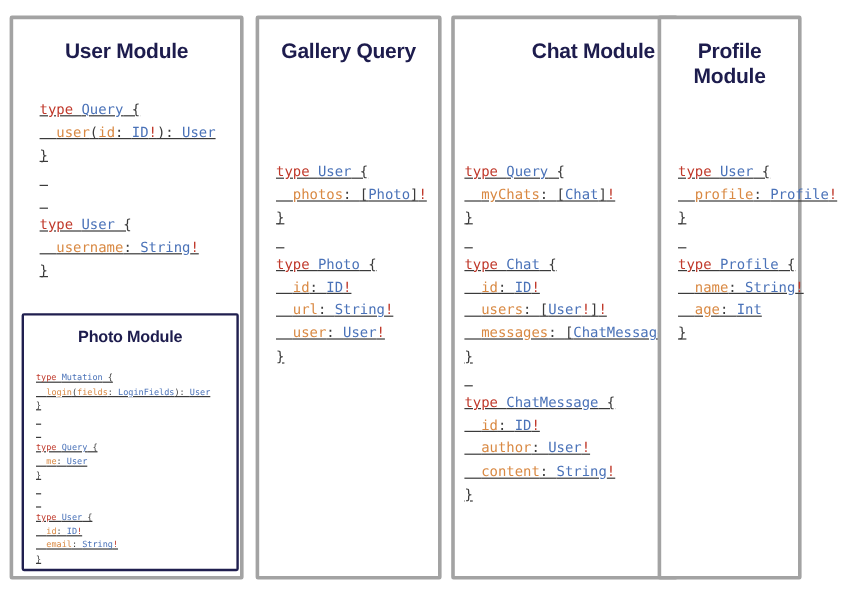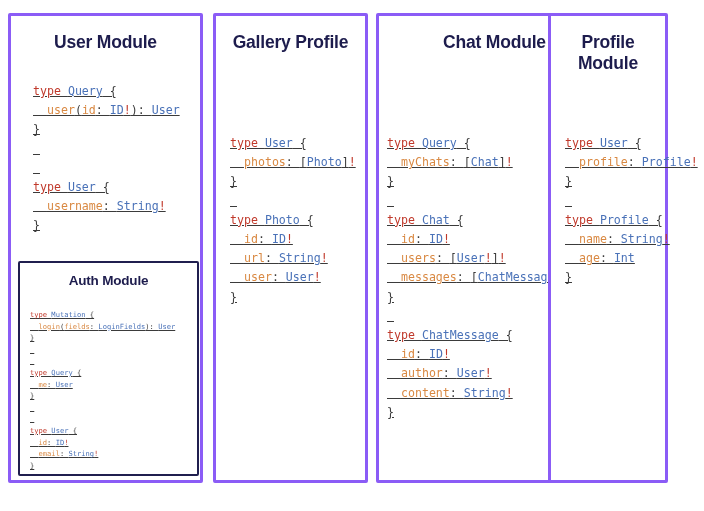--- a/index.html
+++ b/index.html
@@ -19,21 +19,21 @@
     position: absolute;
     left: 0; top: 0;
     width: 704px;
     height: 511px;
   }
 
   .panel {
     position: absolute;
     box-sizing: border-box;
     background: #ffffff;
-    border: 3px solid #8b5cf6;
+    border: 3px solid #a3a3a3;
     border-radius: 2px;
   }
 
   .panel-title {
     text-align: center;
     font-family: "Liberation Sans", sans-serif;
     font-weight: bold;
     color: #1d1c4d;
     letter-spacing: -0.2px;
   }
@@ -87,27 +87,27 @@
 </head>
 <body>
 
 <div id="board">
 
   <div class="panel" id="panel-user">
     <div class="panel-title p-title-lg">User Module</div>
     <div class="code code-lg code-block" id="code-user"><div><span class="kw">type </span><span class="tn">Query</span><span class="pun"> {</span></div><div><span class="pun">  </span><span class="fld">user</span><span class="pun">(</span><span class="fld">id</span><span class="pun">: </span><span class="tn">ID</span><span class="bang">!</span><span class="pun">): </span><span class="tn">User</span></div><div><span class="pun">}</span></div><div>&nbsp;</div><div>&nbsp;</div><div><span class="kw">type </span><span class="tn">User</span><span class="pun"> {</span></div><div><span class="pun">  </span><span class="fld">username</span><span class="pun">: </span><span class="tn">String</span><span class="bang">!</span></div><div><span class="pun">}</span></div></div>
 
     <div id="card-auth">
-      <div class="panel-title p-title-sm">Auth Module</div>
+      <div class="panel-title p-title-sm">Photo Module</div>
       <div class="code code-sm code-block" id="code-auth"><div><span class="kw">type </span><span class="tn">Mutation</span><span class="pun"> {</span></div><div><span class="pun">  </span><span class="fld">login</span><span class="pun">(</span><span class="fld">fields</span><span class="pun">: </span><span class="tn">LoginFields</span><span class="pun">): </span><span class="tn">User</span></div><div><span class="pun">}</span></div><div>&nbsp;</div><div>&nbsp;</div><div><span class="kw">type </span><span class="tn">Query</span><span class="pun"> {</span></div><div><span class="pun">  </span><span class="fld">me</span><span class="pun">: </span><span class="tn">User</span></div><div><span class="pun">}</span></div><div>&nbsp;</div><div>&nbsp;</div><div><span class="kw">type </span><span class="tn">User</span><span class="pun"> {</span></div><div><span class="pun">  </span><span class="fld">id</span><span class="pun">: </span><span class="tn">ID</span><span class="bang">!</span></div><div><span class="pun">  </span><span class="fld">email</span><span class="pun">: </span><span class="tn">String</span><span class="bang">!</span></div><div><span class="pun">}</span></div></div>
     </div>
   </div>
 
   <div class="panel" id="panel-gallery">
-    <div class="panel-title p-title-lg">Gallery Profile</div>
+    <div class="panel-title p-title-lg">Gallery Query</div>
     <div class="code code-lg code-block" id="code-gallery"><div><span class="kw">type </span><span class="tn">User</span><span class="pun"> {</span></div><div><span class="pun">  </span><span class="fld">photos</span><span class="pun">: </span><span class="pun">[</span><span class="tn">Photo</span><span class="pun">]</span><span class="bang">!</span></div><div><span class="pun">}</span></div><div>&nbsp;</div><div><span class="kw">type </span><span class="tn">Photo</span><span class="pun"> {</span></div><div><span class="pun">  </span><span class="fld">id</span><span class="pun">: </span><span class="tn">ID</span><span class="bang">!</span></div><div><span class="pun">  </span><span class="fld">url</span><span class="pun">: </span><span class="tn">String</span><span class="bang">!</span></div><div><span class="pun">  </span><span class="fld">user</span><span class="pun">: </span><span class="tn">User</span><span class="bang">!</span></div><div><span class="pun">}</span></div></div>
   </div>
 
   <div class="panel" id="panel-chat">
     <div class="panel-title p-title-lg">Chat Module</div>
     <div class="code code-lg code-block" id="code-chat"><div><span class="kw">type </span><span class="tn">Query</span><span class="pun"> {</span></div><div><span class="pun">  </span><span class="fld">myChats</span><span class="pun">: </span><span class="pun">[</span><span class="tn">Chat</span><span class="pun">]</span><span class="bang">!</span></div><div><span class="pun">}</span></div><div>&nbsp;</div><div><span class="kw">type </span><span class="tn">Chat</span><span class="pun"> {</span></div><div><span class="pun">  </span><span class="fld">id</span><span class="pun">: </span><span class="tn">ID</span><span class="bang">!</span></div><div><span class="pun">  </span><span class="fld">users</span><span class="pun">: </span><span class="pun">[</span><span class="tn">User</span><span class="bang">!</span><span class="pun">]</span><span class="bang">!</span></div><div><span class="pun">  </span><span class="fld">messages</span><span class="pun">: </span><span class="pun">[</span><span class="tn">ChatMessage</span><span class="pun">]</span><span class="bang">!</span></div><div><span class="pun">}</span></div><div>&nbsp;</div><div><span class="kw">type </span><span class="tn">ChatMessage</span><span class="pun"> {</span></div><div><span class="pun">  </span><span class="fld">id</span><span class="pun">: </span><span class="tn">ID</span><span class="bang">!</span></div><div><span class="pun">  </span><span class="fld">author</span><span class="pun">: </span><span class="tn">User</span><span class="bang">!</span></div><div><span class="pun">  </span><span class="fld">content</span><span class="pun">: </span><span class="tn">String</span><span class="bang">!</span></div><div><span class="pun">}</span></div></div>
   </div>
 
   <div class="panel" id="panel-profile">
     <div class="panel-title p-title-lg">Profile Module</div>

